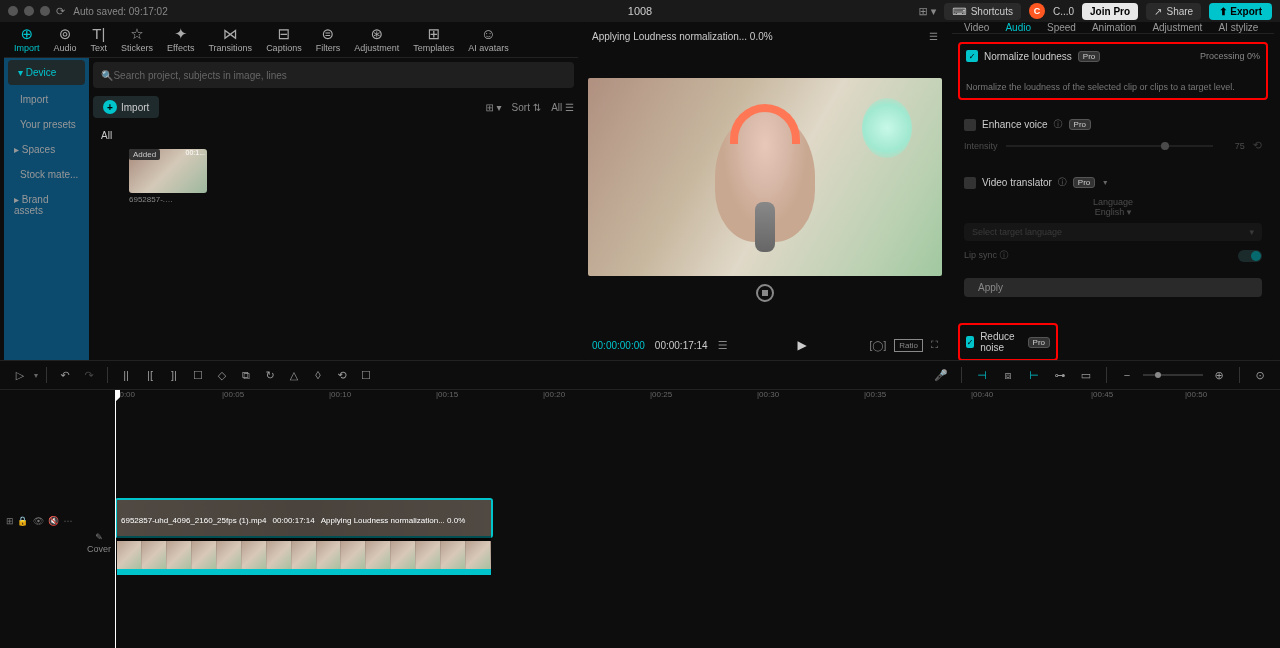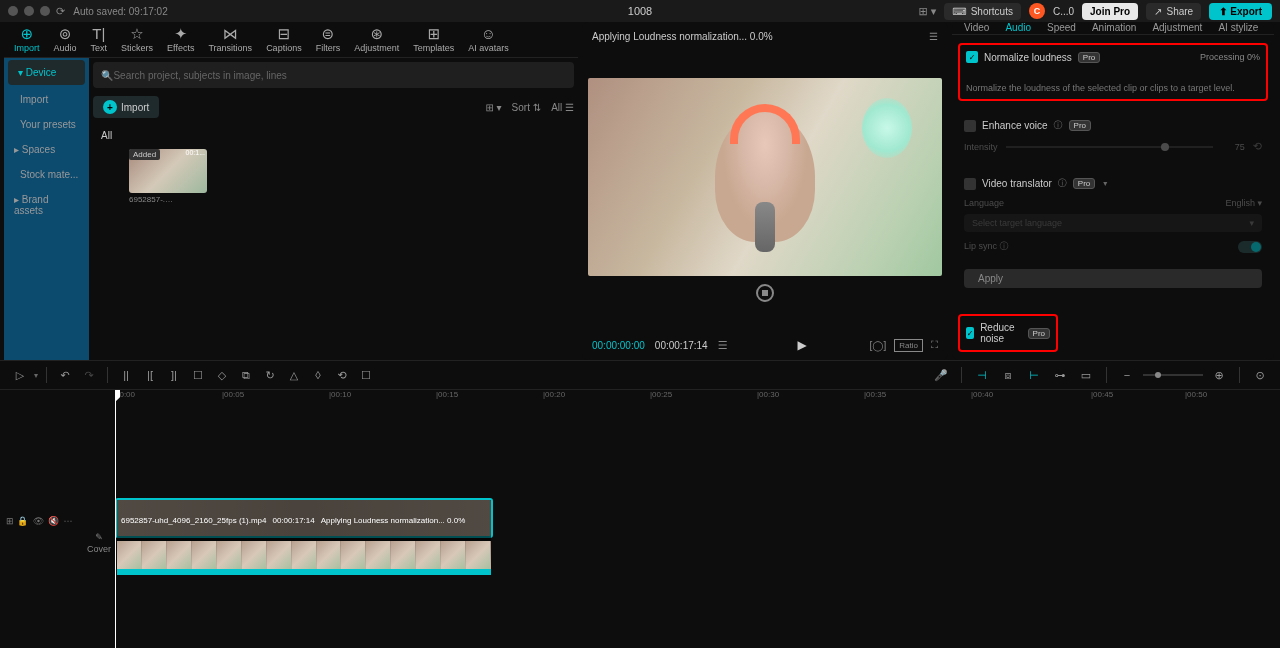--- a/index.html
+++ b/index.html
@@ -69,21 +69,21 @@
 .chk.off { background: #333; }
 .prop-label { color: #ccc; font-size: 10px; }
 .pro-badge { background: #333; border: 1px solid #555; border-radius: 3px; padding: 0 4px; font-size: 8px; color: #ccc; }
 .prop-status { margin-left: auto; color: #888; font-size: 9px; }
 .prop-desc { color: #777; font-size: 9px; margin-top: 20px; }
 .slider-row { display: flex; align-items: center; gap: 8px; margin-top: 8px; opacity: 0.5; }
 .slider-label { color: #888; font-size: 9px; }
 .slider-track { flex: 1; height: 2px; background: #333; position: relative; }
 .slider-thumb { position: absolute; width: 8px; height: 8px; background: #888; border-radius: 50%; top: -3px; left: 75%; }
 .slider-val { color: #888; font-size: 9px; width: 24px; text-align: right; }
-.lang-row { display: flex; justify-content: space-between; align-items: center; margin-top: 8px; color: #888; font-size: 9px; opacity: 0.5; }
+.lang-row { display: flex; justify-content: space-between; align-items: center; margin-top: 8px; color: #888; font-size: 9px; opacity: 0.5; flex-direction: column; }
 .select-box { background: #1f1f1f; padding: 4px 8px; border-radius: 4px; color: #666; font-size: 9px; margin-top: 6px; opacity: 0.5; display: flex; justify-content: space-between; }
 .lip-row { display: flex; justify-content: space-between; align-items: flex-end; margin-top: 8px; color: #888; font-size: 9px; opacity: 0.5; }
 .toggle { width: 24px; height: 12px; background: #2a4a4c; border-radius: 6px; position: relative; }
 .toggle::after { content: ''; position: absolute; right: 1px; top: 1px; width: 10px; height: 10px; border-radius: 50%; background: #00c4cc; }
 .apply-btn { background: #2a2a2a; color: #888; padding: 4px 14px; border-radius: 4px; font-size: 10px; margin-left: auto; margin-top: 16px; align-self: flex-end; }
 .reduce-block { border: 2px solid #ff0000; padding: 6px; border-radius: 4px; width: 100px; margin-top: 8px; }
 
 .timeline-section { height: 288px; background: #0d0d0d; display: flex; flex-direction: column; }
 .tl-toolbar { height: 30px; display: flex; align-items: center; padding: 0 10px; gap: 4px; border-top: 1px solid #222; border-bottom: 1px solid #222; }
 .tl-tool { width: 20px; height: 20px; display: flex; align-items: center; justify-content: center; color: #999; font-size: 11px; cursor: pointer; }

